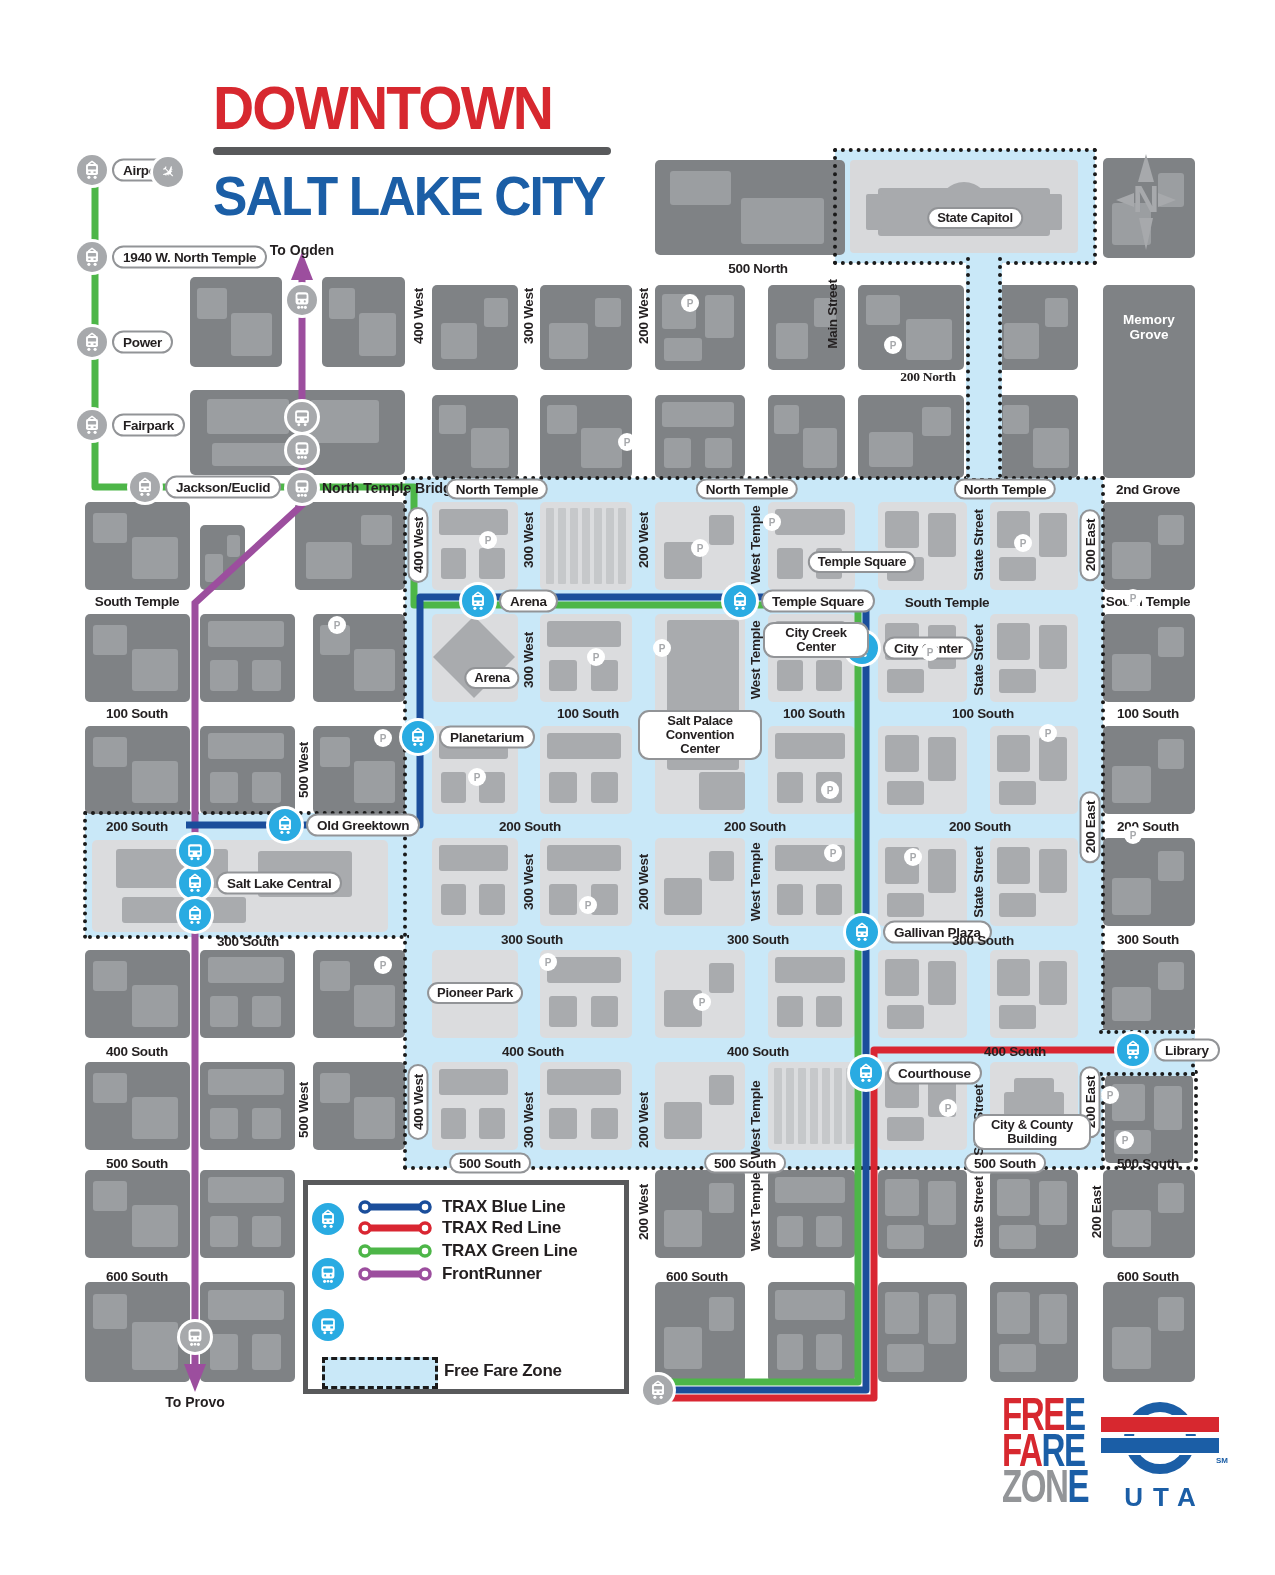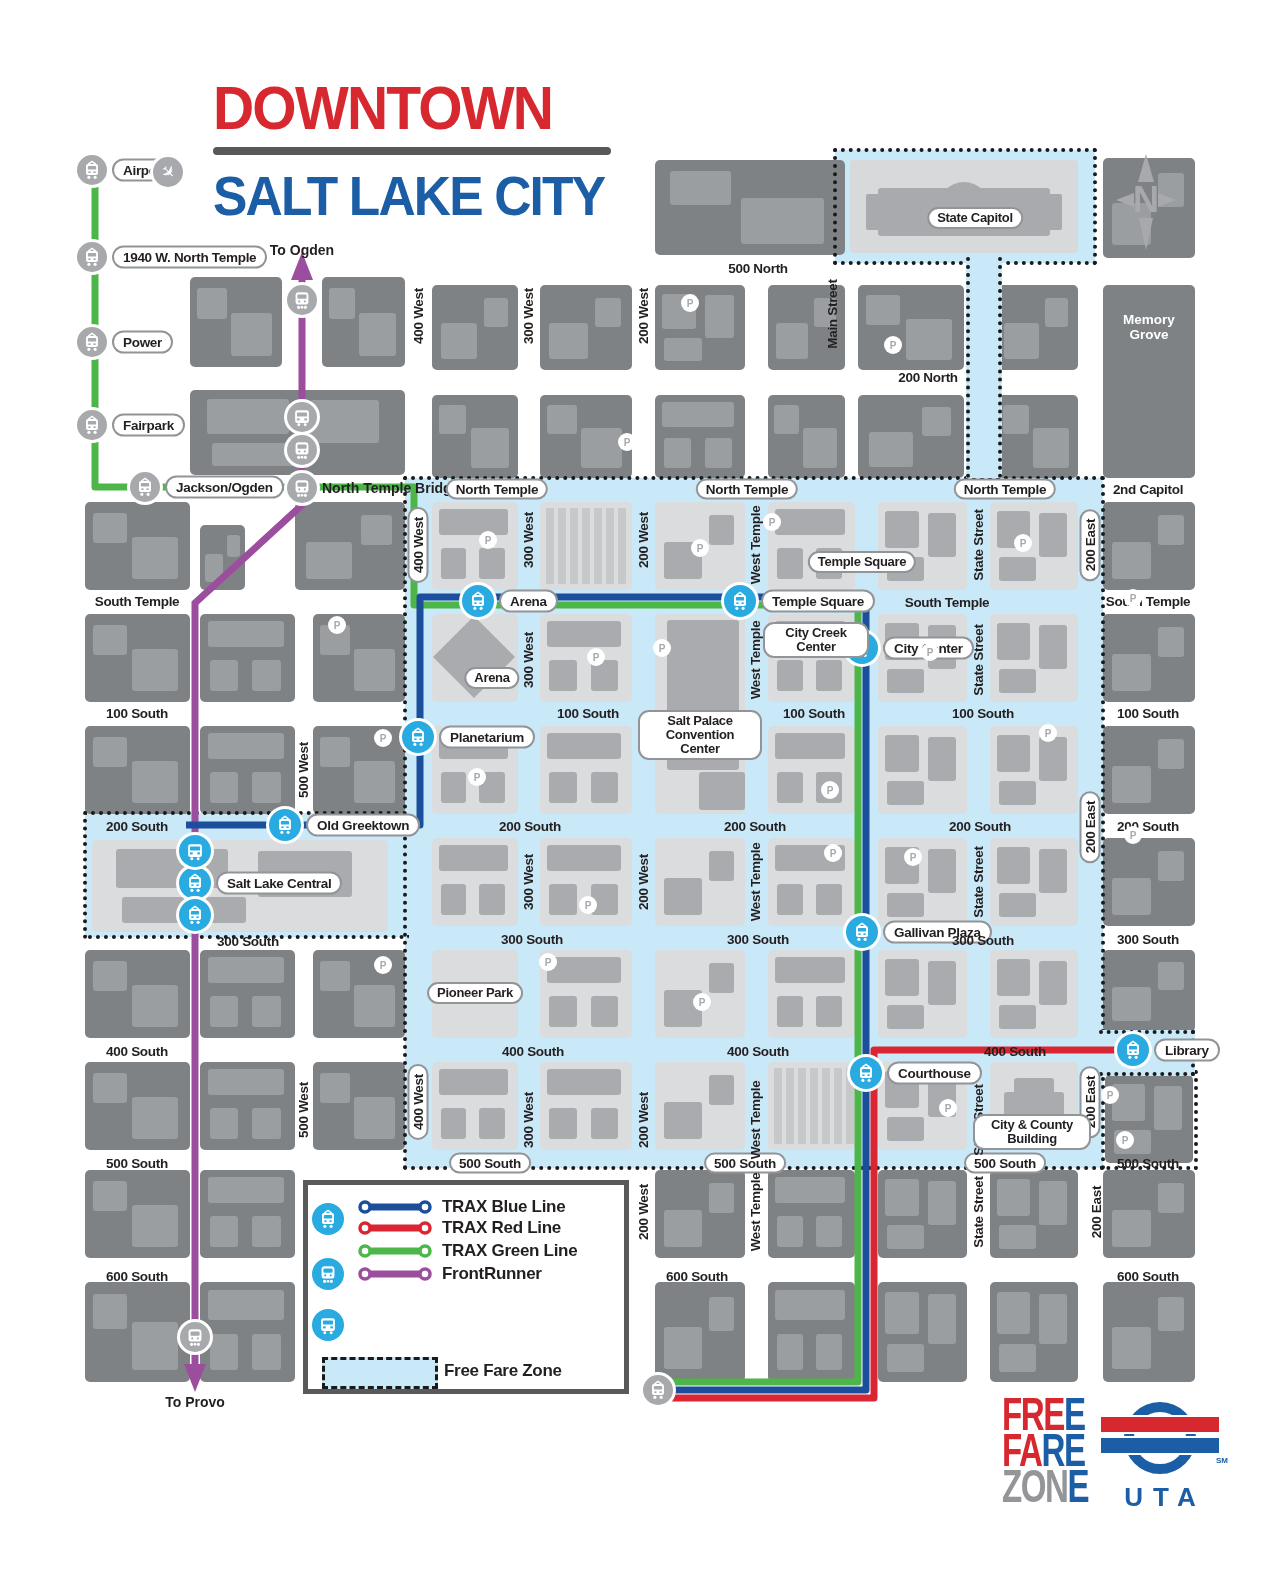--- a/index.html
+++ b/index.html
@@ -561,21 +561,21 @@
         <svg viewBox="0 0 24 24">
           <use href="#i-trax"></use>
         </svg>
       </div>
       <div class="st-pill" style="left: 112px; top: 425px;">Fairpark</div>
       <div class="st gray" style="left: 145px; top: 487px;">
         <svg viewBox="0 0 24 24">
           <use href="#i-trax"></use>
         </svg>
       </div>
-      <div class="st-pill" style="left: 165px; top: 487px;">Jackson/Ogden</div>
+      <div class="st-pill" style="left: 165px; top: 487px;">Jackson/Euclid</div>
       <div class="st gray" style="left: 302px; top: 488px;">
         <svg viewBox="0 0 24 24">
           <use href="#i-frr"></use>
         </svg>
       </div>
       <div class="st-text" style="left: 322px; top: 488px;">North Temple Bridge</div>
       <div class="st gray" style="left: 168px; top: 172px;">
         <span style="color:#fff;font-size:17px;transform:rotate(45deg);">✈</span>
       </div>
       <div class="st blue" style="left: 478px; top: 601px;">
@@ -663,25 +663,25 @@
         </svg>
       </div>
       <div class="st gray" style="left: 658px; top: 1390px;">
         <svg viewBox="0 0 24 24">
           <use href="#i-trax"></use>
         </svg>
       </div>
     </div>
   <div id="labels">
       <span class="lbl" style="left: 758px; top: 268px;">500 North</span>
-      <span class="lbl" style="left: 928px; top: 377px;">200 North</span>
+      <span class="lbl" style="left: 928px; top: 377px; font-family: Liberation Serif, serif;">200 North</span>
       <span class="lbl pill" style="left: 497px; top: 489px;">North Temple</span>
       <span class="lbl pill" style="left: 747px; top: 489px;">North Temple</span>
       <span class="lbl pill" style="left: 1005px; top: 489px;">North Temple</span>
-      <span class="lbl" style="left: 1148px; top: 489px;">2nd Capitol</span>
+      <span class="lbl" style="left: 1148px; top: 489px;">2nd Grove</span>
       <span class="lbl" style="left: 137px; top: 601px;">South Temple</span>
       <span class="lbl" style="left: 947px; top: 602px;">South Temple</span>
       <span class="lbl" style="left: 1148px; top: 601px;">South Temple</span>
       <span class="lbl" style="left: 137px; top: 713px;">100 South</span>
       <span class="lbl" style="left: 588px; top: 713px;">100 South</span>
       <span class="lbl" style="left: 814px; top: 713px;">100 South</span>
       <span class="lbl" style="left: 983px; top: 713px;">100 South</span>
       <span class="lbl" style="left: 1148px; top: 713px;">100 South</span>
       <span class="lbl" style="left: 137px; top: 826px;">200 South</span>
       <span class="lbl" style="left: 530px; top: 826px;">200 South</span>

